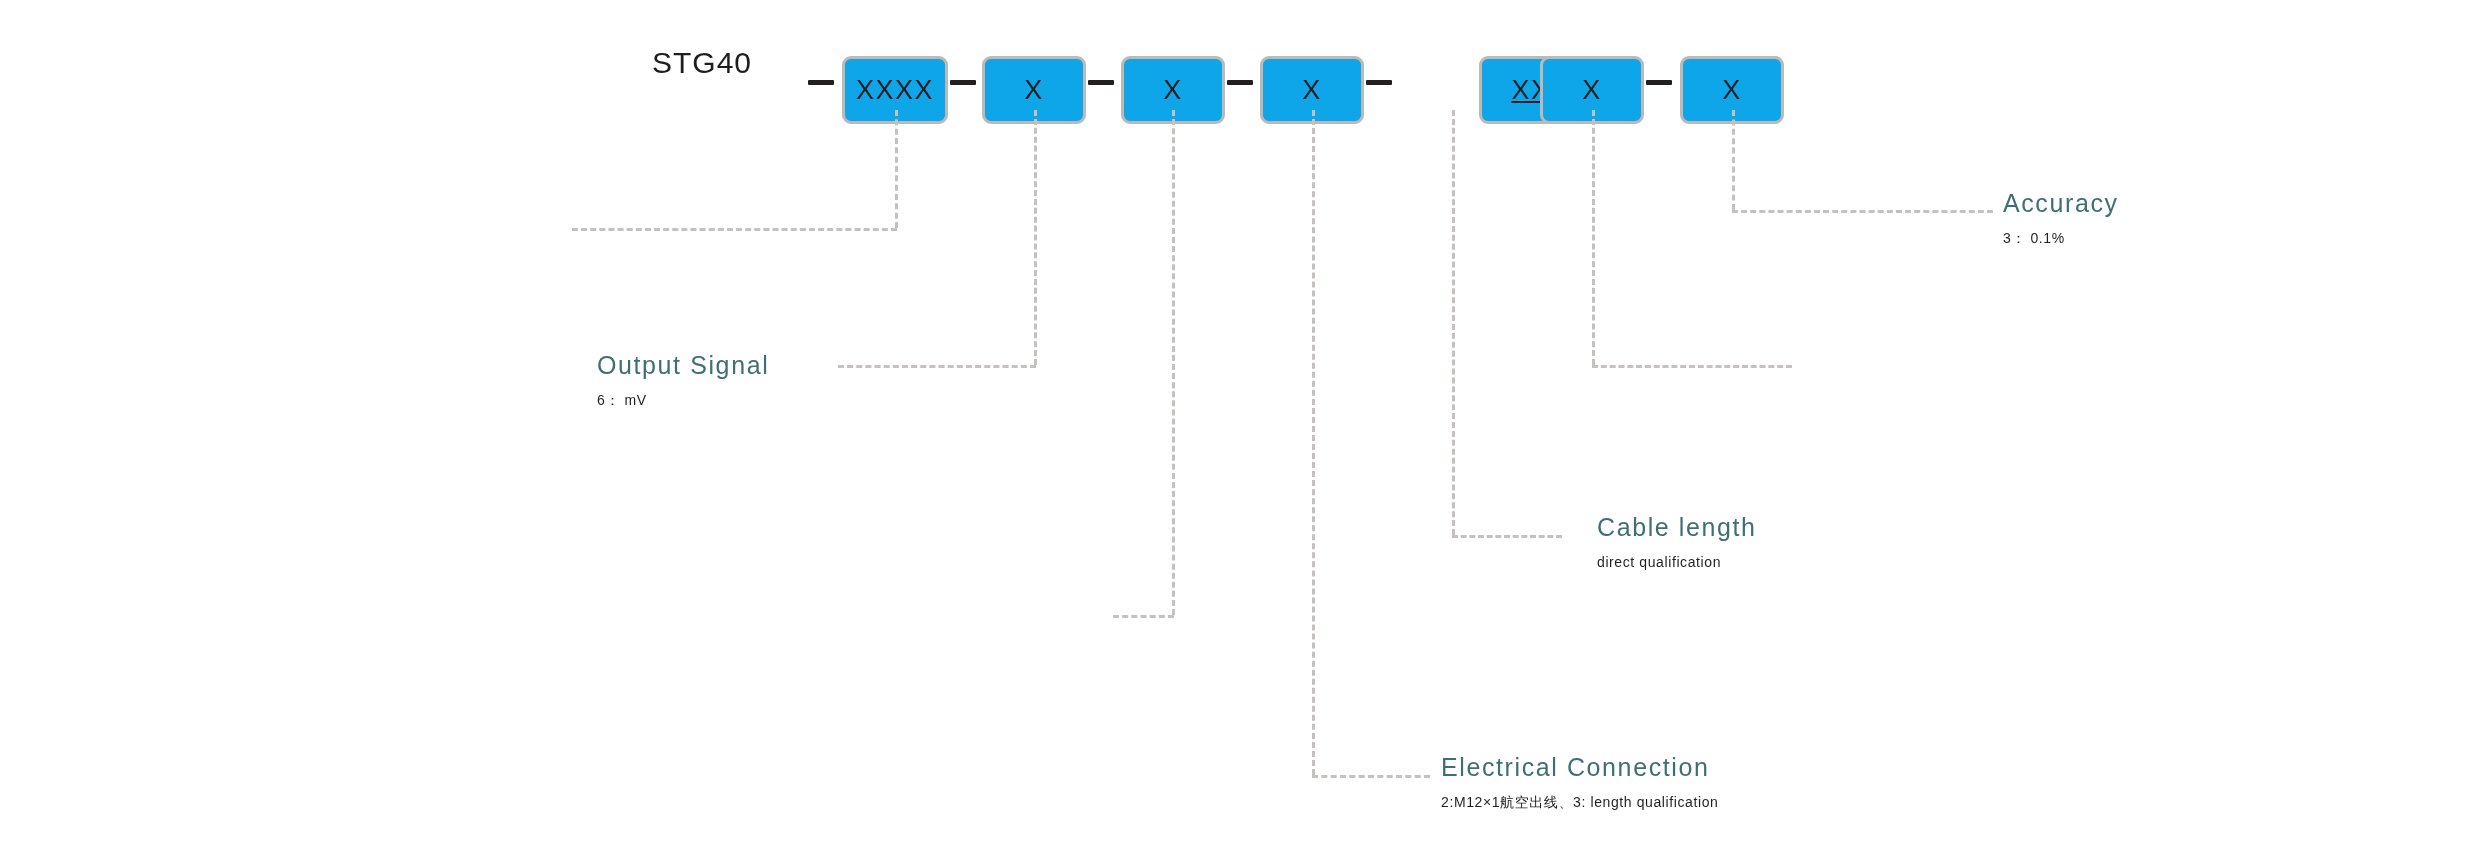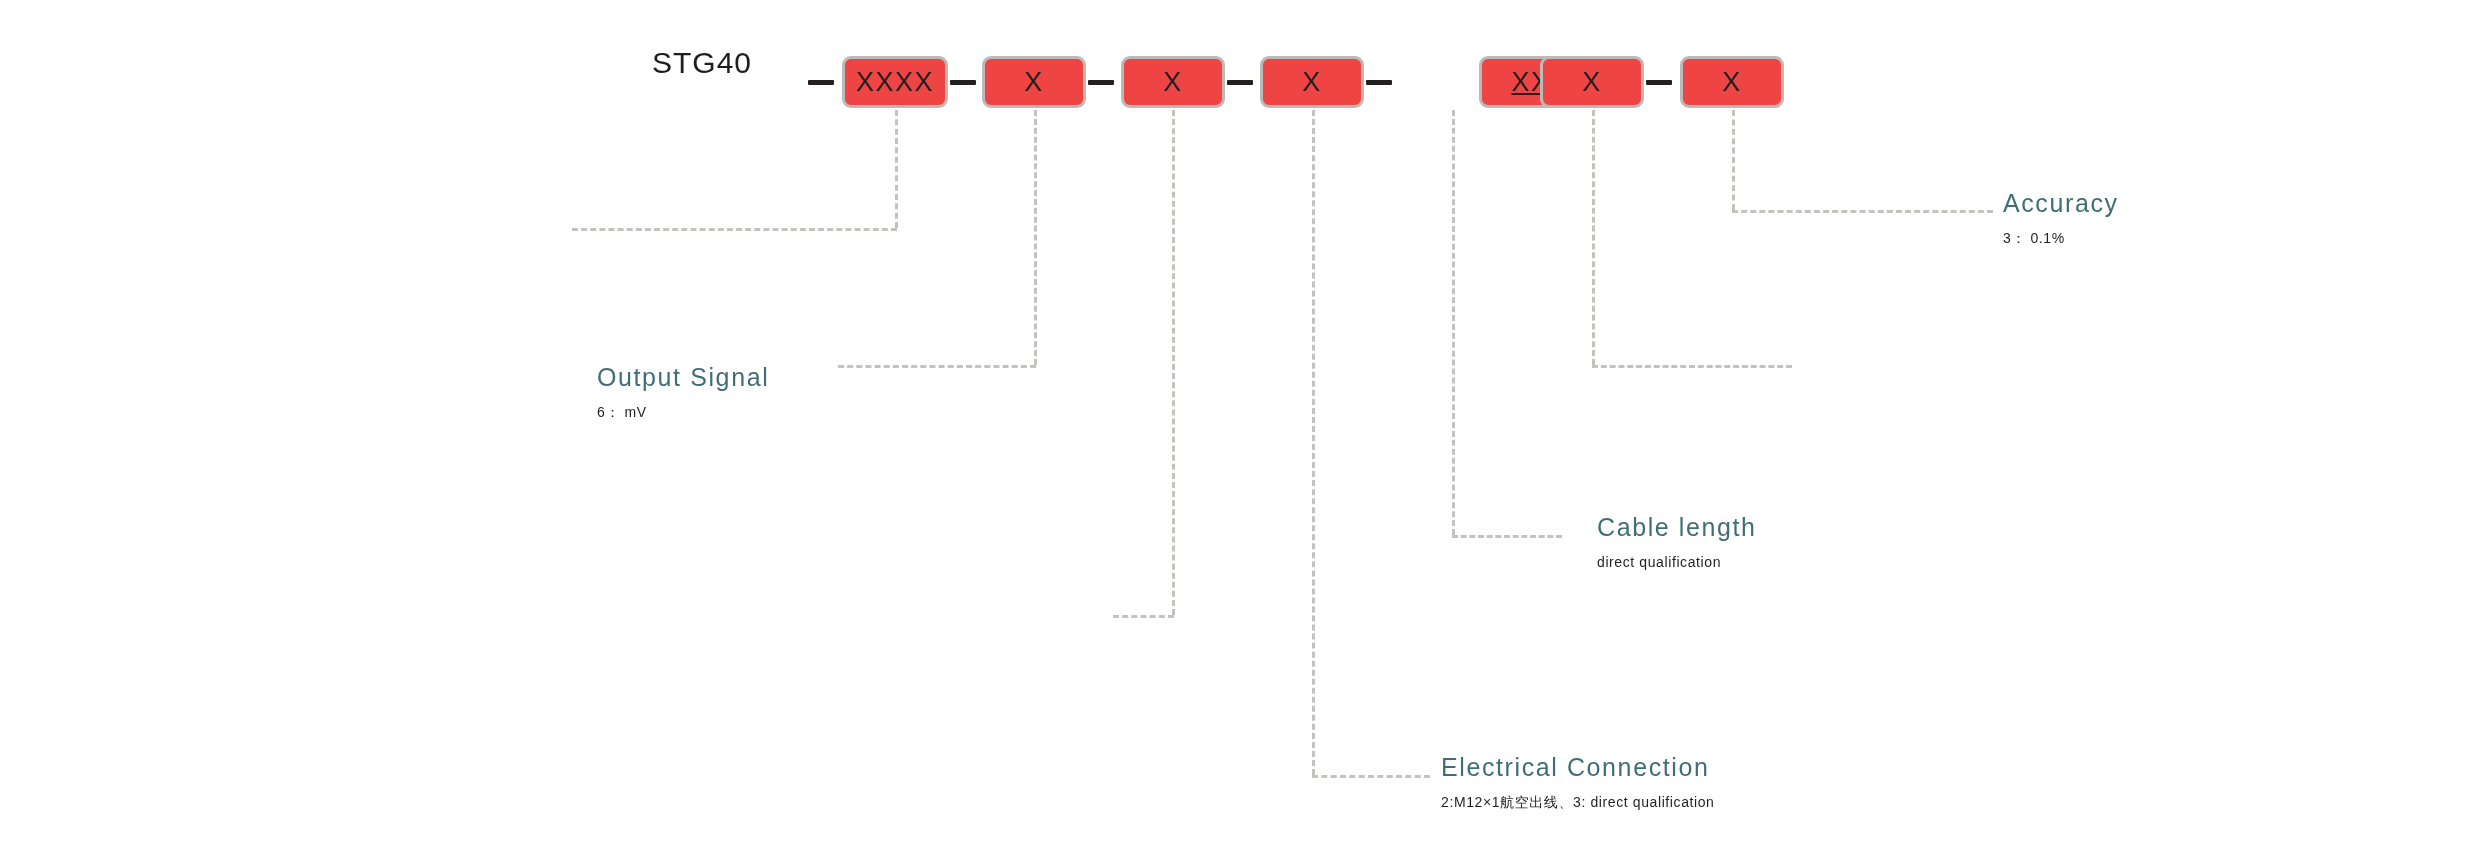--- a/index.html
+++ b/index.html
@@ -41,24 +41,24 @@
     position: absolute;
     top: 60px;
     width: 26px;
     height: 5px;
     background: #231f20;
     border-radius: 1px;
   }
   .pn-box {
     position: absolute;
     top: 36px;
-    height: 52px;
+    height: 68px;
     border: 3px solid #bdb9b7;
     border-radius: 9px;
-    background: #ef4444;
+    background: #0ea5e9;
     box-sizing: border-box;
     display: flex;
     align-items: center;
     justify-content: center;
     font-size: 27px;
     color: #231f20;
     letter-spacing: 1.5px;
     font-family: "Liberation Sans", "DejaVu Sans", sans-serif;
   }
 
@@ -137,29 +137,29 @@
   <div class="vline" style="left:1452px; top:110px; height:425px;"></div>
   <div class="hline" style="left:1452px; top:535px; width:110px;"></div>
 
   <div class="vline" style="left:1592px; top:110px; height:255px;"></div>
   <div class="hline" style="left:1592px; top:365px; width:200px;"></div>
 
   <div class="vline" style="left:1732px; top:110px; height:100px;"></div>
   <div class="hline" style="left:1732px; top:210px; width:261px;"></div>
 
 
-  <div class="callout" style="left:597px; top:364px;">
+  <div class="callout" style="left:597px; top:352px;">
     <div class="title">Output Signal</div>
     <div class="sub">6： mV</div>
   </div>
 
 
   <div class="callout" style="left:1441px; top:754px;">
     <div class="title">Electrical Connection</div>
-    <div class="sub">2:M12×1航空出线、3: direct qualification</div>
+    <div class="sub">2:M12×1航空出线、3: length qualification</div>
   </div>
 
   <div class="callout" style="left:1558px; top:514px;margin-left:39px;">
     <div class="title">Cable length</div>
     <div class="sub">direct qualification</div>
   </div>
 
 
   <div class="callout" style="left:2003px; top:190px;">
     <div class="title">Accuracy</div>

